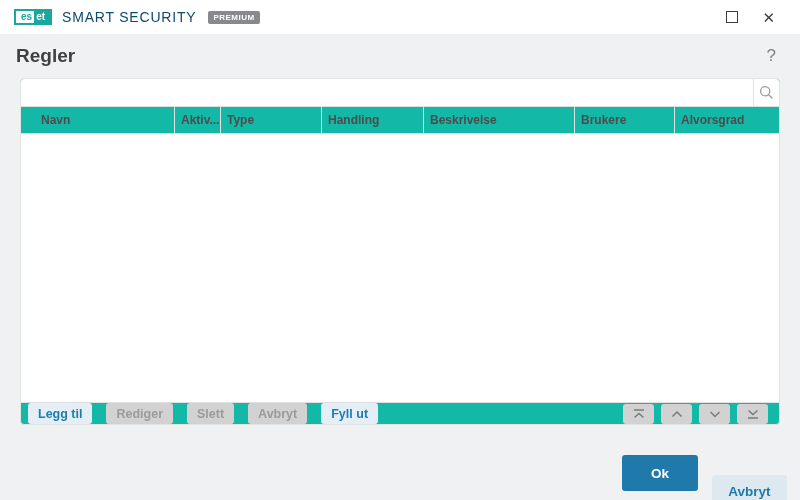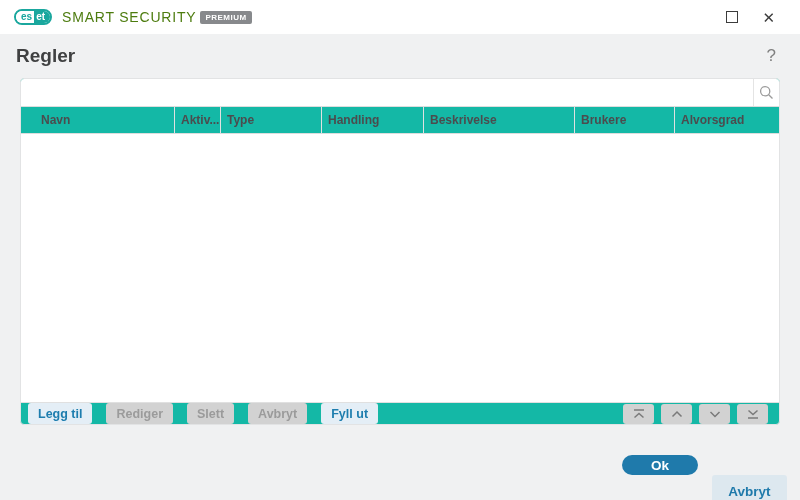--- a/index.html
+++ b/index.html
@@ -13,36 +13,36 @@
   }
 
   
   .titlebar {
     height: 34px; background: #ffffff;
     display: flex; align-items: center;
     padding: 0 0 0 14px;
   }
   .eset-logo {
     display: flex; align-items: stretch;
-    border: 2px solid #1aa79e; border-radius: 8px;
+    border: 2px solid #1aa79e; border-radius: 0;
     height: 16px; overflow: hidden;
     font-weight: bold; font-size: 10px; line-height: 12px;
     position: relative; margin-right: 10px;
   }
   .eset-logo .left {
     background: #ffffff; color: #1aa79e;
     padding: 0 2px 0 5px; display: flex; align-items: center;
   }
   .eset-logo .right {
     background: #1aa79e; color: #ffffff;
     padding: 0 5px 0 2px; display: flex; align-items: center;
   }
   .brand-name {
-    color: #4d7c0f; font-size: 14px; letter-spacing: 0.8px;
-    margin-right: 4px; white-space: nowrap;
+    color: #0c4a6e; font-size: 14px; letter-spacing: 0.8px;
+    margin-right: 12px; white-space: nowrap;
   }
   .premium-badge {
     background: #87898c; color: #ffffff;
     font-size: 8px; font-weight: bold; letter-spacing: 0.5px;
     padding: 2px 5px; border-radius: 2px;
   }
   .win-controls {
     margin-left: auto; display: flex; align-items: center;
     gap: 24px; padding-right: 25px;
   }
@@ -123,22 +123,22 @@
   .btn.disabled { background: #d2d2d2; color: #9b9b9b; cursor: default; }
   .movers { margin-left: auto; display: flex; gap: 7px; padding-right: 4px; }
   .mbtn {
     width: 31px; height: 20px; background: #d2d2d2; border: none;
     border-radius: 3px; display: flex; align-items: center; justify-content: center;
     cursor: default;
   }
 
   
   .ok-btn {
-    position: absolute; left: 622px; top: 455px; width: 76px; height: 20px;
-    background: #1f7aab; color: #ffffff; border: none; border-radius: 10px;
+    position: absolute; left: 622px; top: 455px; width: 76px; height: 36px;
+    background: #1f7aab; color: #ffffff; border: none; border-radius: 3px;
     font-size: 13.5px; font-weight: 600; cursor: pointer;
     font-family: "Liberation Sans", sans-serif;
   }
   .cancel-btn {
     position: absolute; left: 712px; top: 455px; width: 75px; height: 32px;
     background: #dde8ef; color: #1f7aab; border: none; border-radius: 3px;
     font-size: 13.5px; font-weight: 600; cursor: pointer;
     font-family: "Liberation Sans", sans-serif;
     margin-top: 20px;
   }

